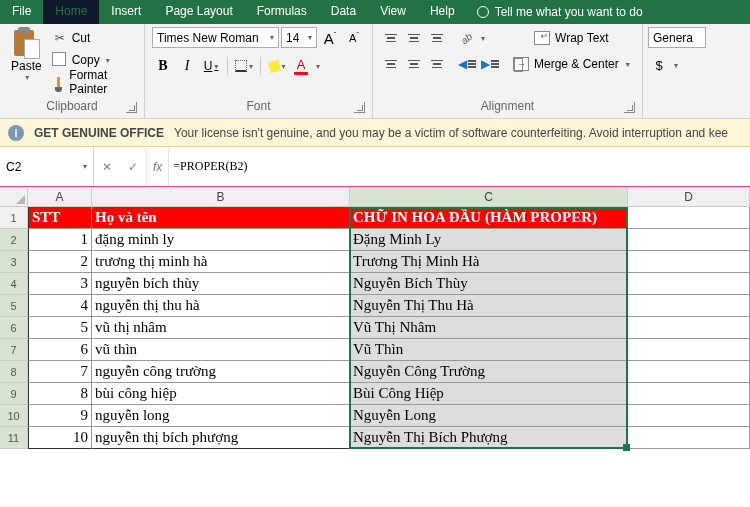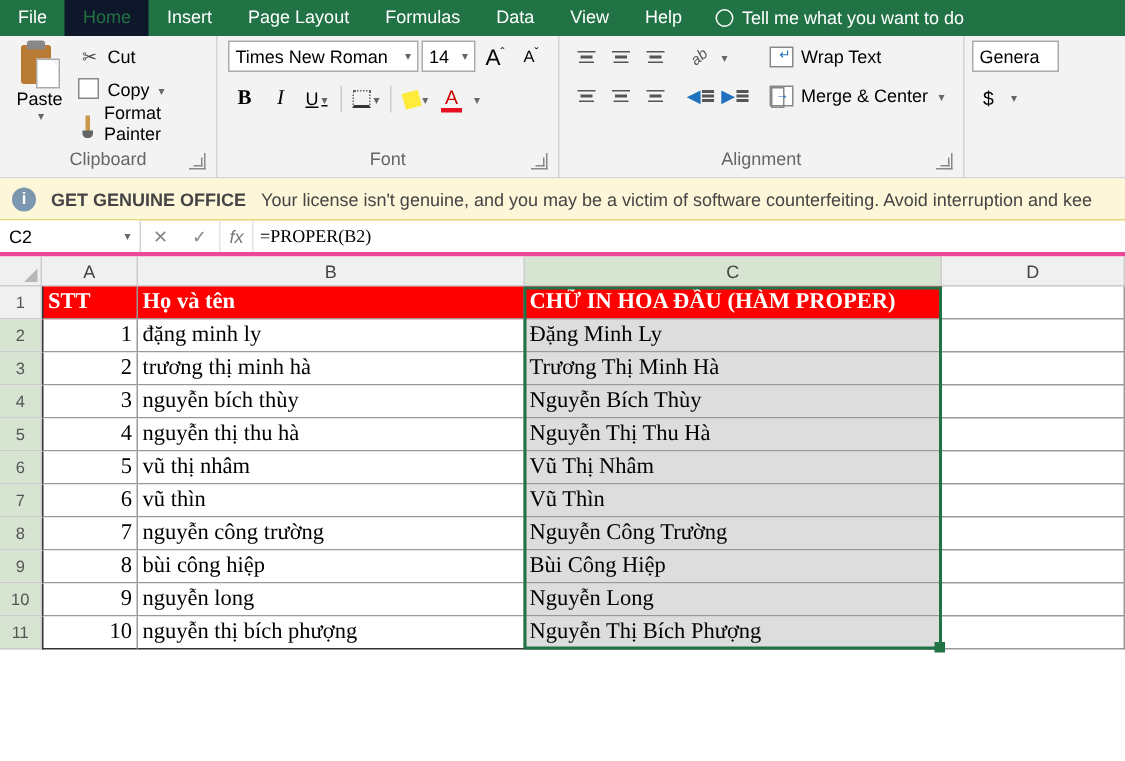--- a/index.html
+++ b/index.html
@@ -57,41 +57,41 @@
 .alignrows{display:flex;flex-direction:column;gap:4px;}
 .alignrow{display:flex;gap:1px;}
 .alinebox{width:22px;height:22px;display:flex;flex-direction:column;justify-content:center;align-items:center;gap:2px;cursor:pointer;}
 .alinebox span{display:block;height:1.5px;background:#555;}
 .top-align span:nth-child(1){width:12px;} .top-align span:nth-child(2){width:8px;} .top-align span:nth-child(3){width:10px;}
 .indent-btn{width:22px;height:22px;display:flex;align-items:center;justify-content:center;gap:1px;cursor:pointer;}
 .indent-lines{display:flex;flex-direction:column;gap:1.5px;}
 .indent-lines span{width:8px;height:1.5px;background:#555;display:block;}
 .orient{width:22px;height:22px;display:flex;align-items:center;justify-content:center;font-style:italic;color:#555;}
 .orient::after{content:"ab";transform:rotate(-40deg);font-size:10px;}
-.wrap-merge{display:flex;flex-direction:column;gap:4px;}
+.wrap-merge{display:flex;flex-direction:column;gap:4px;align-items:center;}
 .wm-btn{display:flex;align-items:center;gap:5px;height:22px;padding:0 4px;cursor:pointer;}
 .wm-icon{width:16px;height:14px;border:1px solid #888;position:relative;background:#fff;}
 .wrap-ic::after{content:"↵";position:absolute;right:1px;top:-1px;font-size:9px;color:#1e71bd;}
 .merge-ic{display:flex;}
 .merge-ic::before{content:"";width:7px;height:12px;border:1px solid #888;}
 .merge-ic::after{content:"→";position:absolute;left:3px;top:0;font-size:9px;color:#1e71bd;}
 
 
 .numgroup{padding:3px 5px;}
 .numfmt{width:58px;height:21px;border:1px solid #ababab;background:#fff;padding:1px 4px;display:flex;align-items:center;justify-content:space-between;}
 .numrow2{display:flex;gap:2px;margin-top:6px;}
 .curr{font-size:13px;}
 
 
 .warnbar{height:28px;background:#fdf6d9;border-bottom:1px solid #e5d87e;display:flex;align-items:center;padding:0 8px;gap:10px;font-size:12px;color:#444;}
 .warn-i{width:16px;height:16px;border-radius:50%;background:#7b98b0;color:#fff;display:flex;align-items:center;justify-content:center;font-weight:bold;font-size:11px;}
 .warn-title{font-weight:600;}
 
 
-.fbar{height:24px;display:flex;border-bottom:3px solid #ec4899;}
+.fbar{height:40px;display:flex;border-bottom:1px solid #ec4899;}
 .namebox{width:94px;border-right:1px solid #d4d4d4;display:flex;align-items:center;padding:0 6px;justify-content:space-between;background:#fff;}
 .fx-area{flex:1;display:flex;align-items:center;}
 .fx-btn{width:26px;display:flex;align-items:center;justify-content:center;color:#888;cursor:pointer;}
 .fx-sep{width:1px;height:100%;background:#e4e4e4;}
 .fx-label{font-style:italic;padding:0 6px;color:#777;}
 .formula{padding:0 4px;font-family:"Segoe UI";font-size:12px;}
 
 
 .grid{position:relative;}
 .hdr-row{display:flex;height:20px;}

